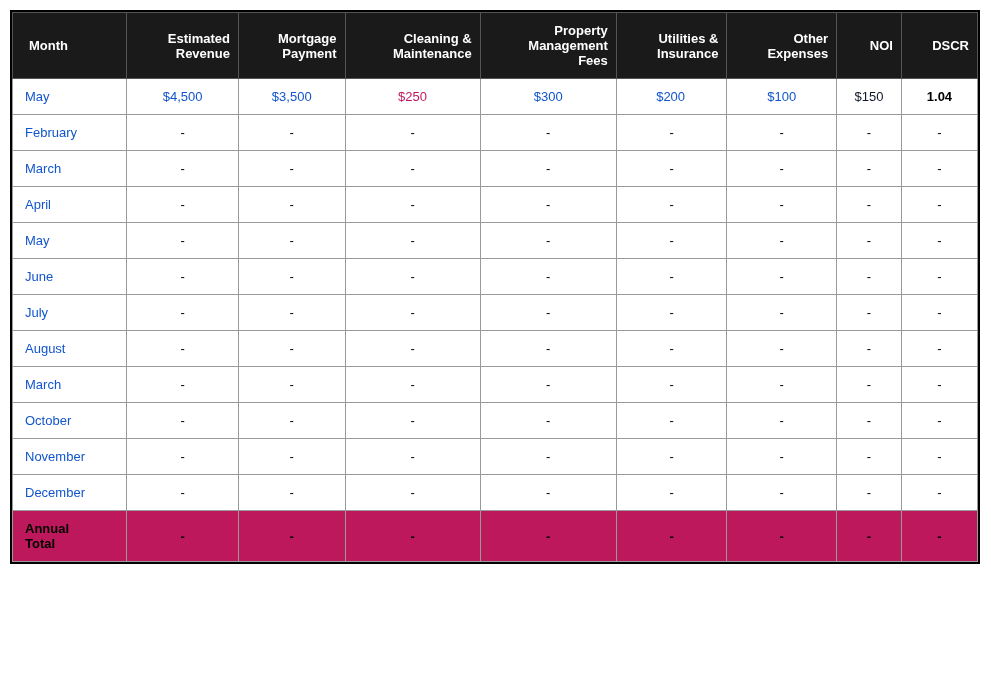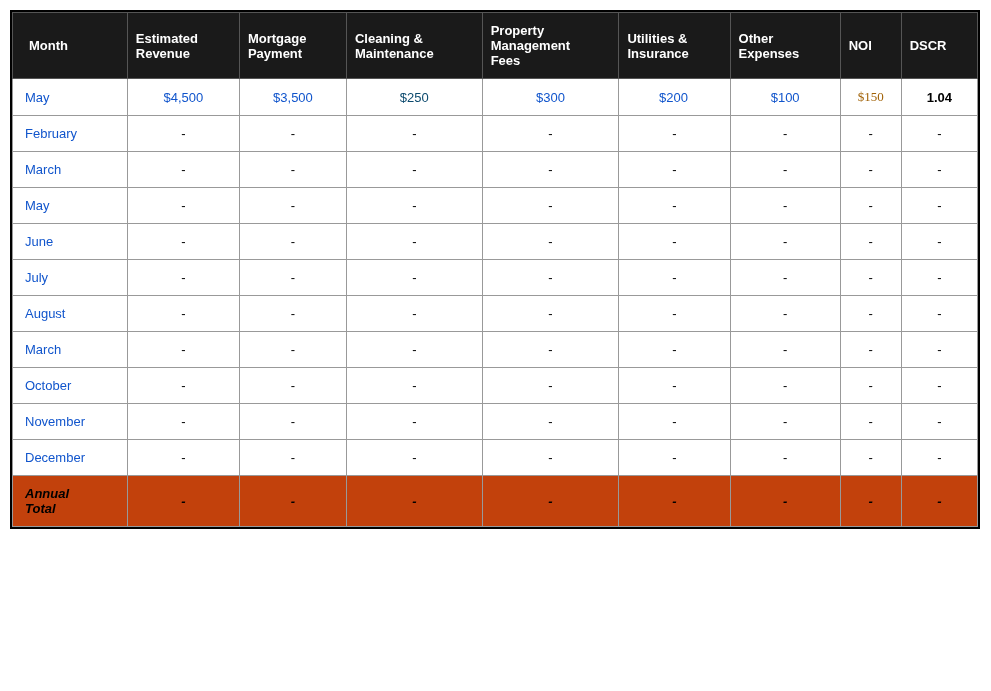--- a/index.html
+++ b/index.html
@@ -25,39 +25,38 @@
       border-collapse: collapse;
     }
 
     thead tr {
       background-color: #1a1a1a;
       color: #fff;
     }
 
     thead th {
       padding: 10px 8px;
-      text-align: left;
+      text-align: right;
       font-weight: bold;
       font-size: 13px;
       border: 1px solid #555;
       vertical-align: middle;
     }
 
     thead th:first-child {
       text-align: left;
       padding-left: 16px;
     }
 
     tbody tr {
       background-color: #fff;
     }
 
     tbody tr:last-child {
-      background-color: #c2410c;
-      font-style: italic;
+      background-color: #be185d;
     }
 
     tbody td {
       padding: 10px 8px;
       text-align: center;
       border: 1px solid #999;
       font-size: 13px;
       color: #000;
     }
 
@@ -92,40 +91,51 @@
         <th>Other<br>Expenses</th>
         <th>NOI</th>
         <th>DSCR</th>
       </tr>
     </thead>
     <tbody id="table-body">
     <tr>
           <td style="color: rgb(17, 85, 204);">May</td>
           <td style="color: rgb(17, 85, 204);">$4,500</td>
           <td style="color: rgb(17, 85, 204);">$3,500</td>
-          <td style="color: #0c4a6e;">$250</td>
+          <td style="color: #be185d;">$250</td>
           <td style="color: rgb(17, 85, 204);">$300</td>
           <td style="color: rgb(17, 85, 204); padding-left: 6px;">$200</td>
           <td style="color: rgb(17, 85, 204);">$100</td>
-          <td style="color: #a16207; font-family: Liberation Serif, serif;">$150</td>
+          <td style="color: #0f172a;">$150</td>
           <td style="color: rgb(0, 0, 0); font-weight: bold;">1.04</td>
         </tr>
         <tr>
           <td>February</td>
           <td>-</td>
           <td>-</td>
           <td>-</td>
           <td>-</td>
           <td>-</td>
           <td>-</td>
           <td>-</td>
           <td>-</td>
         </tr>
         <tr>
           <td>March</td>
+          <td>-</td>
+          <td>-</td>
+          <td>-</td>
+          <td>-</td>
+          <td>-</td>
+          <td>-</td>
+          <td>-</td>
+          <td>-</td>
+        </tr>
+        <tr>
+          <td>April</td>
           <td>-</td>
           <td>-</td>
           <td>-</td>
           <td>-</td>
           <td>-</td>
           <td>-</td>
           <td>-</td>
           <td>-</td>
         </tr>
         <tr>

